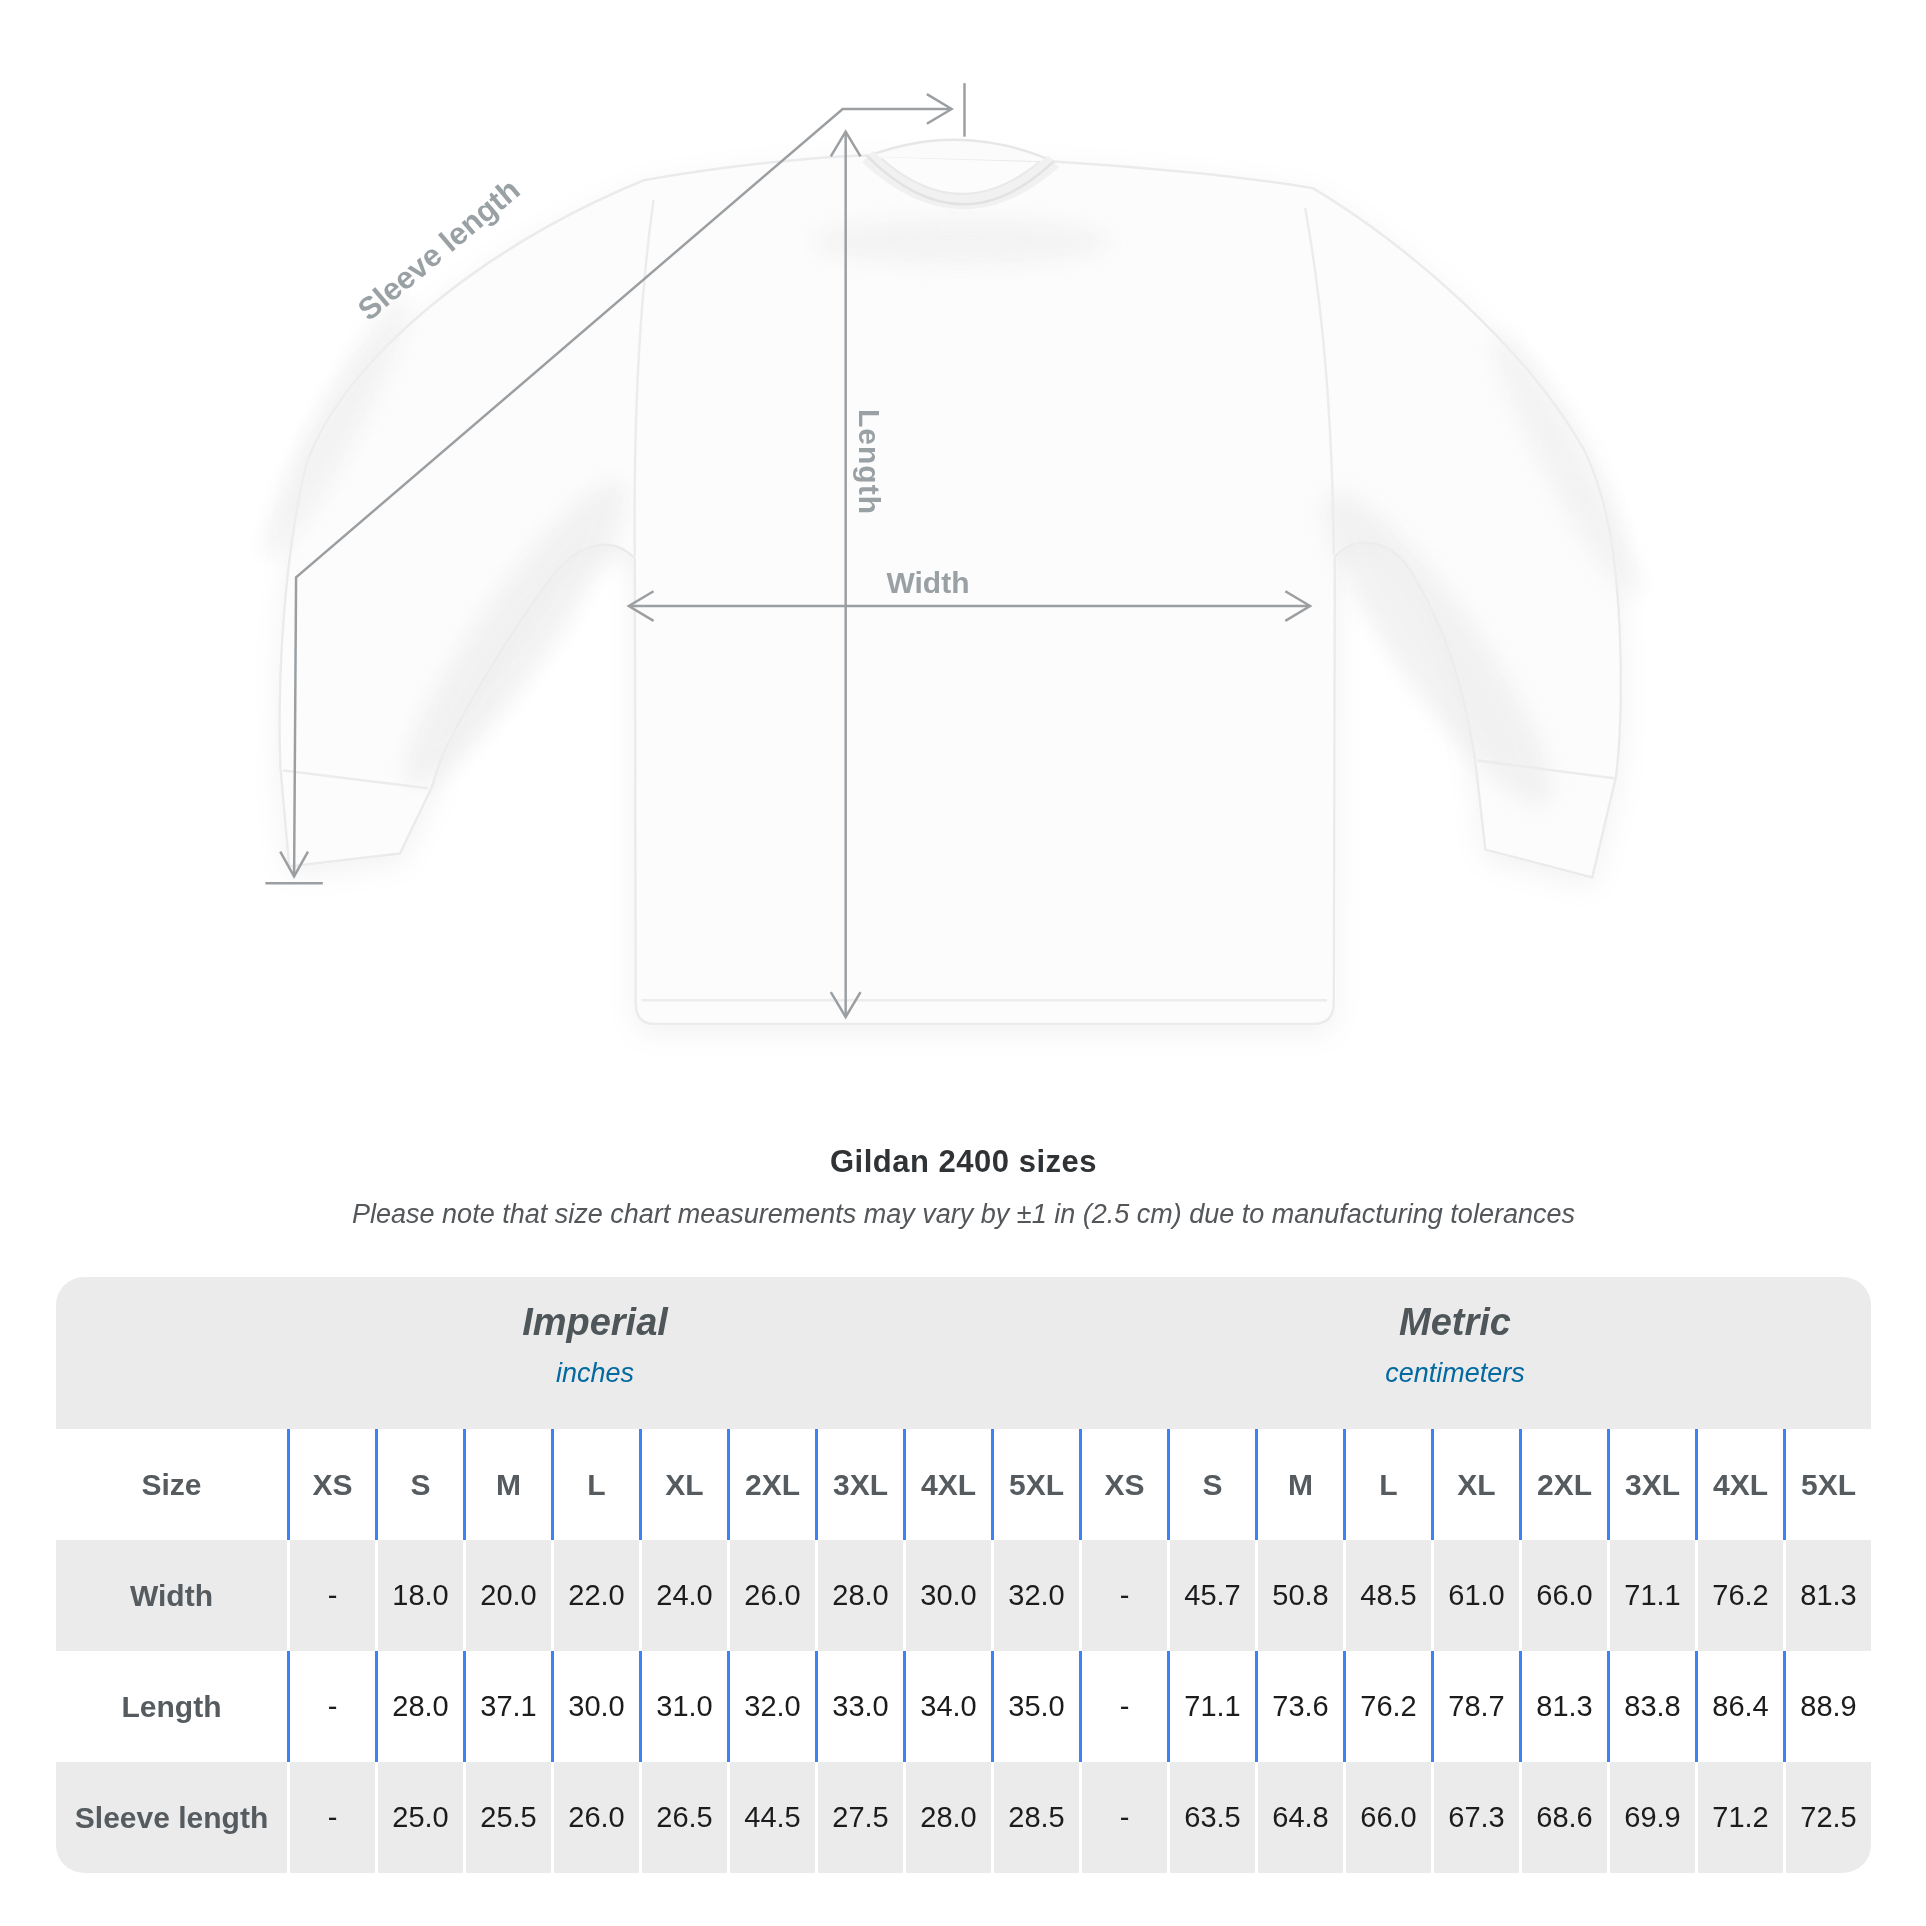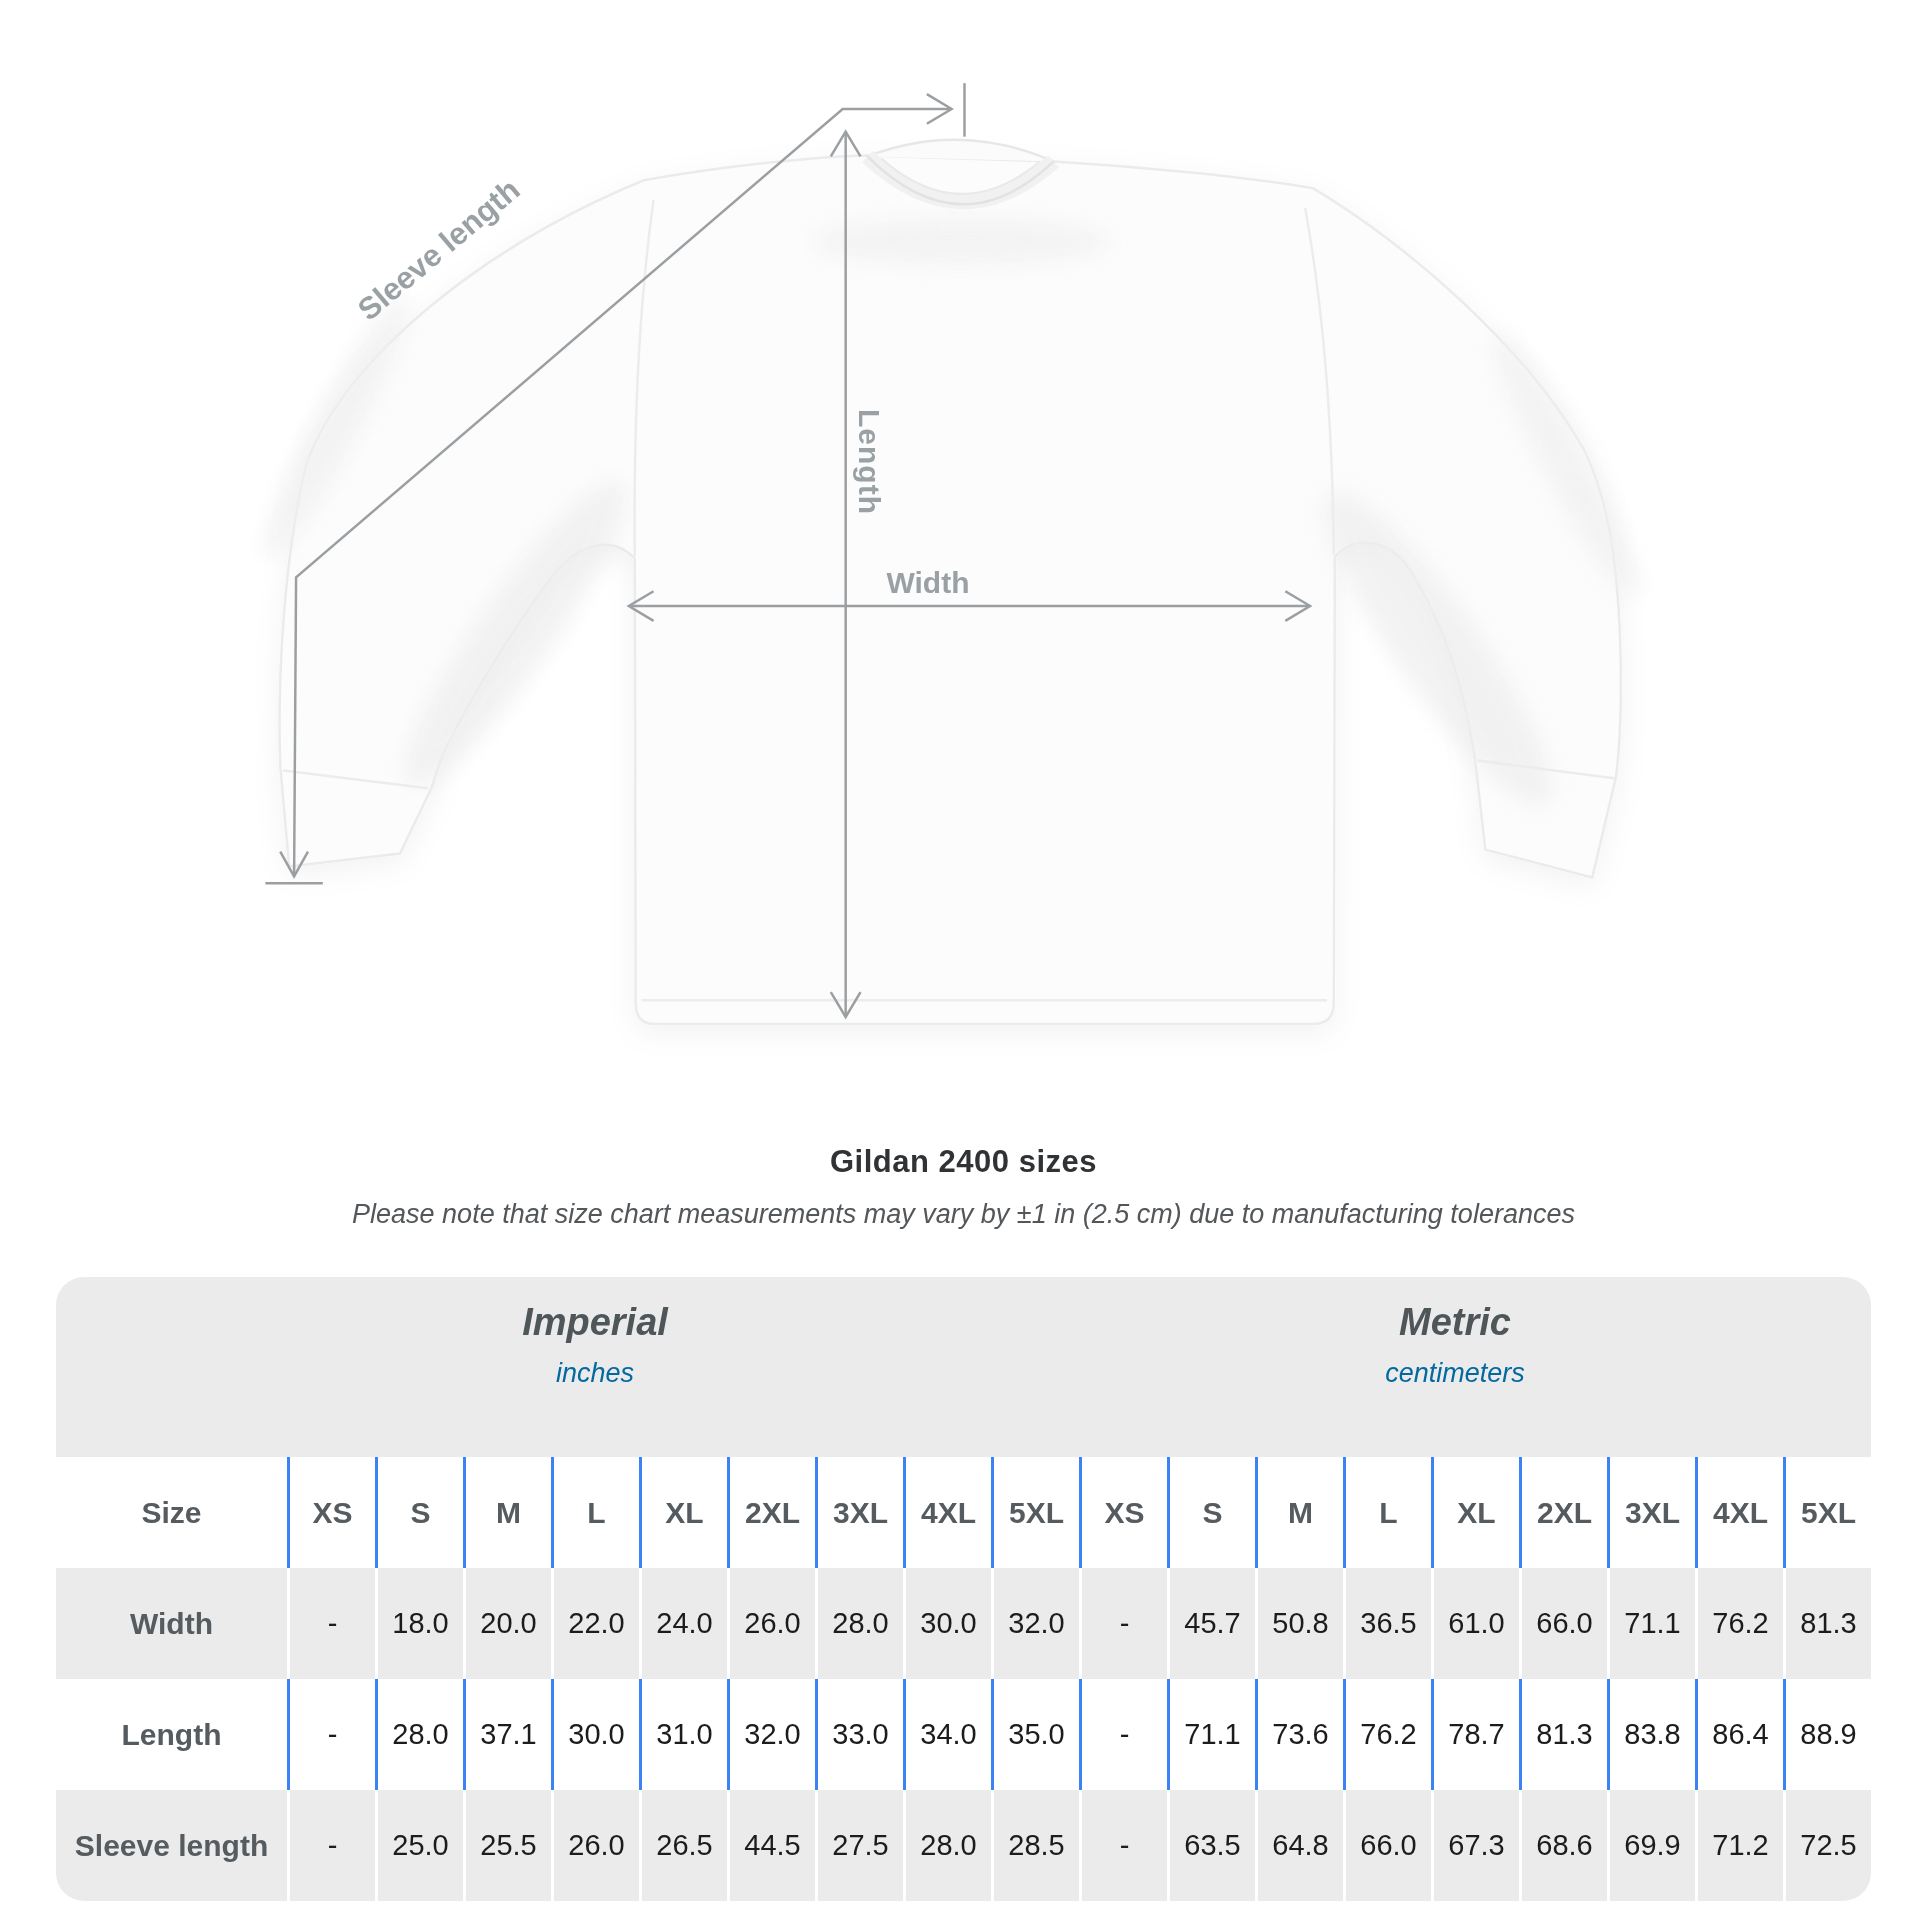--- a/index.html
+++ b/index.html
@@ -22,21 +22,21 @@
     font-size:31px; font-weight:bold; color:#2f3336; letter-spacing:0.5px;
   }
   .page-subtitle {
     position:absolute; top:1199px; left:0; width:100%; text-align:center;
     font-size:27px; font-style:italic; color:#53575a;
   }
 
   
   .size-table { position:absolute; left:56px; top:1277px; width:1815px; height:587px; }
   .band {
-    position:relative; height:180px; background:#ebebeb;
+    position:relative; height:152px; background:#ebebeb;
     border-radius:28px 28px 0 0;
   }
   .group { position:absolute; top:24px; transform:translateX(-50%); text-align:center; }
   .group .g-label { font-size:38px; font-weight:bold; font-style:italic; color:#4e565a; }
   .group .g-sub   { font-size:27px; font-style:italic; color:#0369a1; margin-top:14px; }
   .group.imperial { left:539px; }
   .group.metric   { left:1399px; }
 
   .row { display:flex; height:111px; }
   .cell {
@@ -181,21 +181,21 @@
         <div class="cell">20.0</div>
         <div class="cell">22.0</div>
         <div class="cell">24.0</div>
         <div class="cell">26.0</div>
         <div class="cell">28.0</div>
         <div class="cell">30.0</div>
         <div class="cell">32.0</div>
         <div class="cell">-</div>
         <div class="cell">45.7</div>
         <div class="cell">50.8</div>
-        <div class="cell">36.5</div>
+        <div class="cell">48.5</div>
         <div class="cell">61.0</div>
         <div class="cell">66.0</div>
         <div class="cell">71.1</div>
         <div class="cell">76.2</div>
         <div class="cell">81.3</div>
       </div>
     <div class="row white" id="row-1">
         <div class="cell size-cell">Length</div>
         <div class="cell">-</div>
         <div class="cell">28.0</div>

